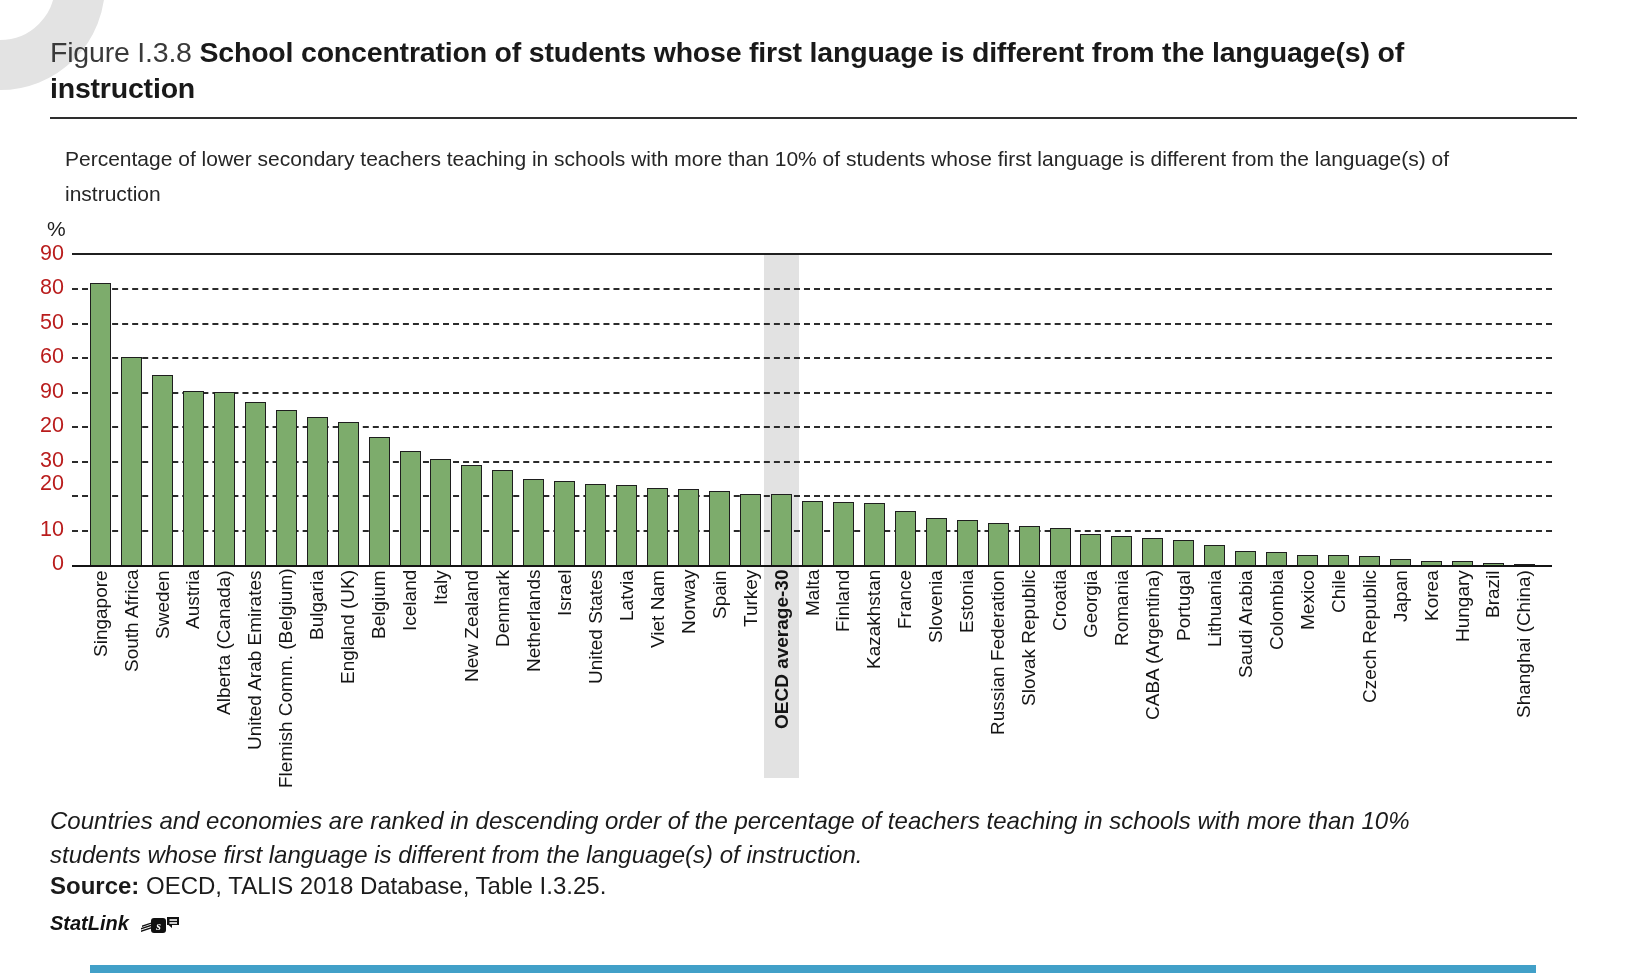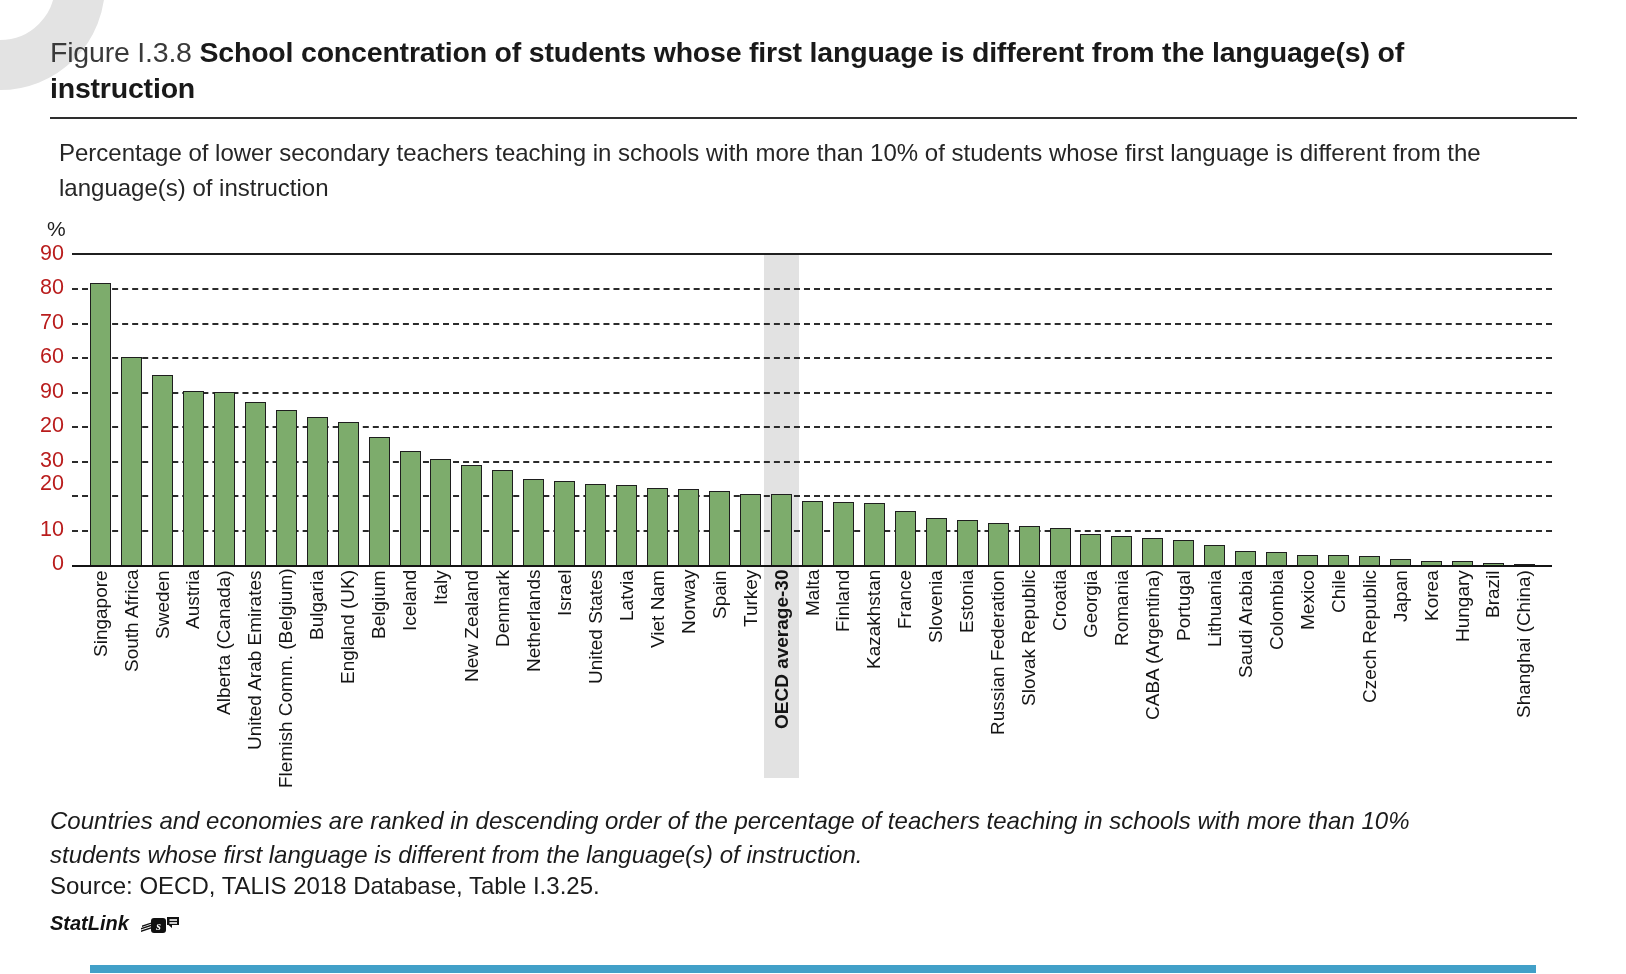--- a/index.html
+++ b/index.html
@@ -10,21 +10,21 @@
   
   .decor-ring {
     position:absolute; left:-105px; top:-120px; width:210px; height:210px;
     box-sizing:border-box; border:50px solid #e3e3e3; border-radius:50%;
     background:transparent; z-index:0;
   }
   .figure-header { position:absolute; left:50px; top:34px; width:1470px; z-index:2; }
   .figure-title { margin:0; font-size:28.5px; line-height:36px; font-weight:400; color:#3a3a3a; letter-spacing:-0.2px; }
   .figure-title .fig-bold { font-weight:700; color:#191919; }
   .title-rule { position:absolute; left:50px; top:117px; width:1527px; height:0; border-top:2px solid #2e2e2e; z-index:2; }
-  .subtitle { position:absolute; left:50px; top:126px; width:1445px; margin:9px; font-size:24px; line-height:35px; color:#262626; z-index:2; }
+  .subtitle { position:absolute; left:50px; top:126px; width:1445px; margin:15px; font-size:21px; line-height:35px; color:#262626; z-index:2; }
 
   .chart { position:absolute; left:0; top:215px; width:1626px; height:580px; z-index:1; }
   .unit-label { position:absolute; left:47px; top:2px; font-size:21px; color:#1f1f1f; }
   .band { position:absolute; top:39px; height:524px; background:#e2e2e2; z-index:0; }
   .plot {
     position:absolute; left:72px; top:38px; width:1480px; height:310px;
     border-top:2px solid #1f1f1f; border-bottom:2px solid #141414; z-index:1;
   }
   .gridline { position:absolute; left:0; width:100%; height:0; border-top:2px dashed #2b2b2b; }
   .ytick { position:absolute; left:14px; width:50px; text-align:right; font-size:21.5px; color:#b91c1c; z-index:1; }
@@ -34,21 +34,21 @@
   .xlabels { position:absolute; left:85px; top:355px; width:1455px; height:218px; display:flex; z-index:1; }
   .xslot { flex:1 1 0; display:flex; justify-content:center; }
   .xlabel {
     display:block; height:218px; writing-mode:vertical-rl; transform:rotate(180deg);
     text-align:end; white-space:nowrap; font-size:19px; line-height:1.25; color:#141414;
   }
   .xlabel.hl { font-weight:700; }
 
   .note { position:absolute; left:50px; top:804px; width:1455px; margin:0; font-style:italic; font-size:24px; line-height:34px; color:#1b1b1b; }
   .source-line { position:absolute; left:50px; top:872px; margin:0; font-size:24px; color:#1b1b1b; }
-  .source-line strong { font-weight:400; }
+  .source-line strong { font-weight:700; }
   .statlink-line { position:absolute; left:50px; top:912px; margin:0; display:flex; align-items:center; gap:11px; }
   .statlink-label { font-size:20px; font-weight:700; font-style:italic; color:#111; }
   .statlink-url { font-family:"DejaVu Sans Mono", monospace; font-size:19px; color:#1c1c1c; letter-spacing:0.3px; }
   .footer-bar { position:absolute; left:90px; top:965px; width:1446px; height:8px; background:#41a0c8; }
 </style>
 </head>
 <body>
 
 <div class="page">
 
@@ -217,21 +217,21 @@
         </div>
       </div>
     <div id="yticks">
         <div class="ytick" style="top: 336px;">0</div>
         <div class="ytick" style="top: 301.556px;">10</div>
         <div class="ytick" style="top: 256px;">20</div>
         <div class="ytick" style="top: 232.667px;">30</div>
         <div class="ytick" style="top: 198.222px;">20</div>
         <div class="ytick" style="top: 163.778px;">90</div>
         <div class="ytick" style="top: 129.333px;">60</div>
-        <div class="ytick" style="top: 94.8889px;">70</div>
+        <div class="ytick" style="top: 94.8889px;">50</div>
         <div class="ytick" style="top: 60.4444px;">80</div>
         <div class="ytick" style="top: 26px;">90</div>
       </div>
     <div class="xlabels" id="xlabels">
         <div class="xslot">
           <span class="xlabel">Singapore</span>
         </div>
         <div class="xslot">
           <span class="xlabel">South Africa</span>
         </div>

